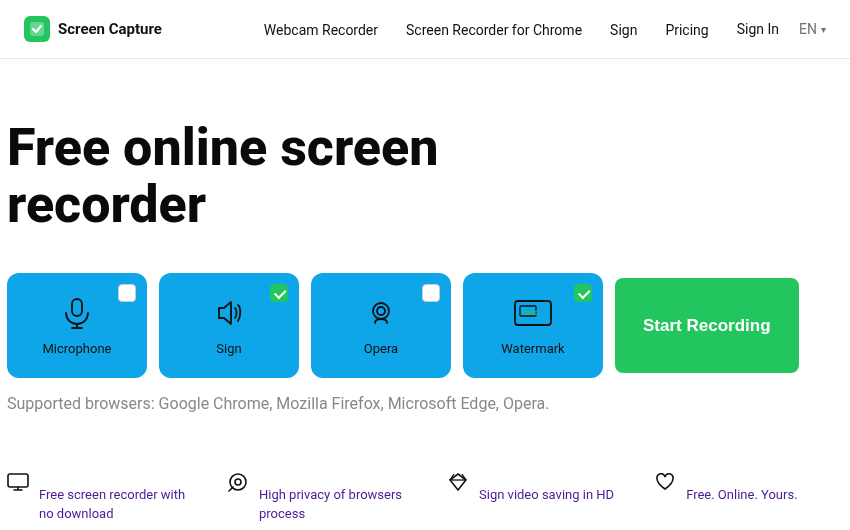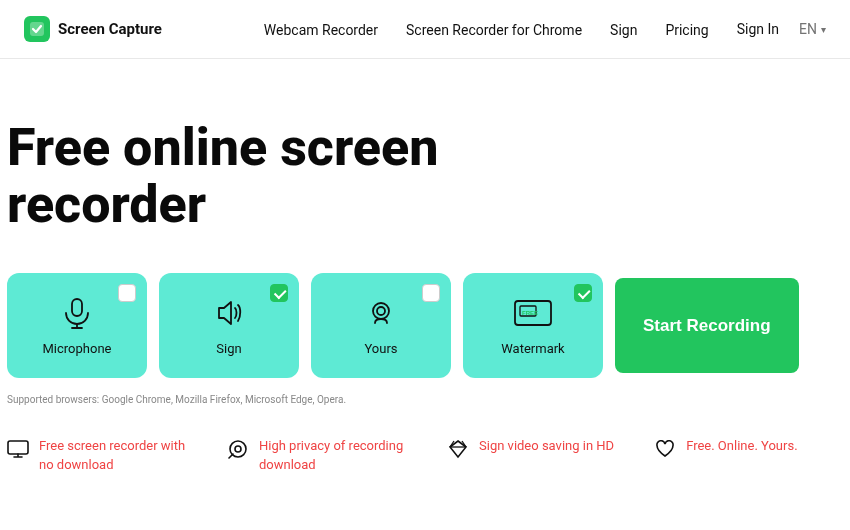--- a/index.html
+++ b/index.html
@@ -93,21 +93,21 @@
     .recorder-row {
       display: flex;
       align-items: center;
       gap: 12px;
       margin-bottom: 16px;
     }
 
     .option-card {
       width: 140px;
       height: 105px;
-      background: #5eead4;
+      background: #0ea5e9;
       border-radius: 12px;
       display: flex;
       flex-direction: column;
       align-items: center;
       justify-content: center;
       gap: 10px;
       position: relative;
       cursor: pointer;
       border: 1.5px solid transparent;
     }
@@ -152,23 +152,23 @@
       padding: 0 28px;
       height: 95px;
       font-size: 17px;
       font-weight: 600;
       cursor: pointer;
       white-space: nowrap;
       min-width: 170px;
     }
 
     .supported-text {
-      font-size: 10px;
+      font-size: 16px;
       color: #888;
-      margin-bottom: 32px;
+      margin-bottom: 57px;
     }
 
     
     .features-row {
       display: flex;
       align-items: flex-start;
       gap: 40px;
     }
     .feature-item {
       display: flex;
@@ -180,22 +180,23 @@
       flex-shrink: 0;
       width: 22px;
       height: 22px;
       display: flex;
       align-items: center;
       justify-content: center;
       margin-top: 1px;
     }
     .feature-text {
       font-size: 13px;
-      color: #ef4444;
+      color: #4c1d95;
       line-height: 1.4;
+      margin-top: 16px;
     }
 
     
     svg { display: block; }
   </style>
 </head>
 <body>
 
 <nav>
   <a class="nav-logo" href="#">
@@ -254,21 +255,21 @@
 
     <div class="option-card">
       <div class="checkbox"></div>
       <span>
         <svg width="36" height="36" viewBox="0 0 36 36" fill="none">
           <circle cx="18" cy="16" r="8" stroke="#111" stroke-width="1.8"></circle>
           <circle cx="18" cy="16" r="4" stroke="#111" stroke-width="1.8"></circle>
           <path d="M12 28c0-3.314 2.686-4 6-4s6 .686 6 4" stroke="#111" stroke-width="1.8" stroke-linecap="round"></path>
         </svg>
       </span>
-      <span class="card-label">Yours</span>
+      <span class="card-label">Opera</span>
     </div>
 
     <div class="option-card">
       <div class="checkbox checked"></div>
       <span style="position:relative; display:inline-block;">
         <svg width="44" height="36" viewBox="0 0 44 36" fill="none">
           <rect x="4" y="6" width="36" height="24" rx="3" stroke="#111" stroke-width="1.8"></rect>
           <rect x="9" y="11" width="16" height="10" rx="1" stroke="#111" stroke-width="1.3"></rect>
           <text x="11" y="20" font-size="6" fill="#22c55e" font-weight="700" font-family="sans-serif">FREE</text>
         </svg>
@@ -294,21 +295,21 @@
     </div>
 
     <div class="feature-item">
       <div class="feature-icon">
         <svg width="20" height="20" viewBox="0 0 20 20" fill="none">
           <circle cx="10" cy="10" r="8" stroke="#111" stroke-width="1.6"></circle>
           <circle cx="10" cy="10" r="3" stroke="#111" stroke-width="1.6"></circle>
           <line x1="1" y1="19" x2="5" y2="15" stroke="#111" stroke-width="1.6" stroke-linecap="round"></line>
         </svg>
       </div>
-      <span class="feature-text">High privacy of recording download</span>
+      <span class="feature-text">High privacy of browsers process</span>
     </div>
 
     <div class="feature-item">
       <div class="feature-icon">
         <svg width="20" height="20" viewBox="0 0 20 20" fill="none">
           <polygon points="10,2 18,8 10,18 2,8" stroke="#111" stroke-width="1.6" fill="none"></polygon>
           <line x1="2" y1="8" x2="18" y2="8" stroke="#111" stroke-width="1.3"></line>
           <line x1="6" y1="2" x2="2" y2="8" stroke="#111" stroke-width="1.3"></line>
           <line x1="14" y1="2" x2="18" y2="8" stroke="#111" stroke-width="1.3"></line>
         </svg>

